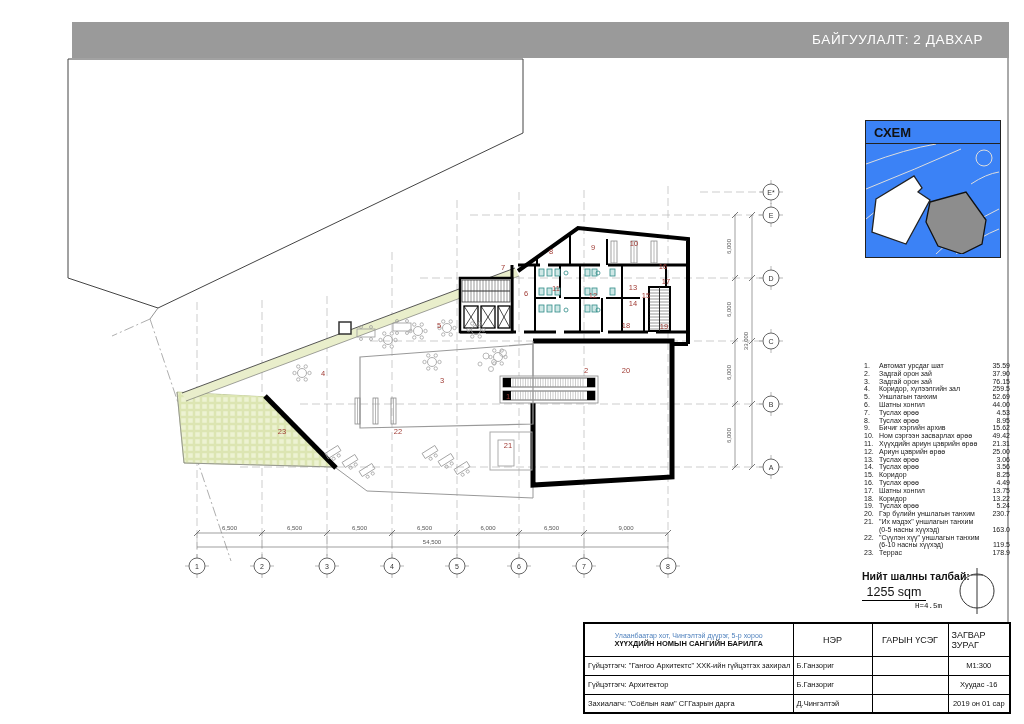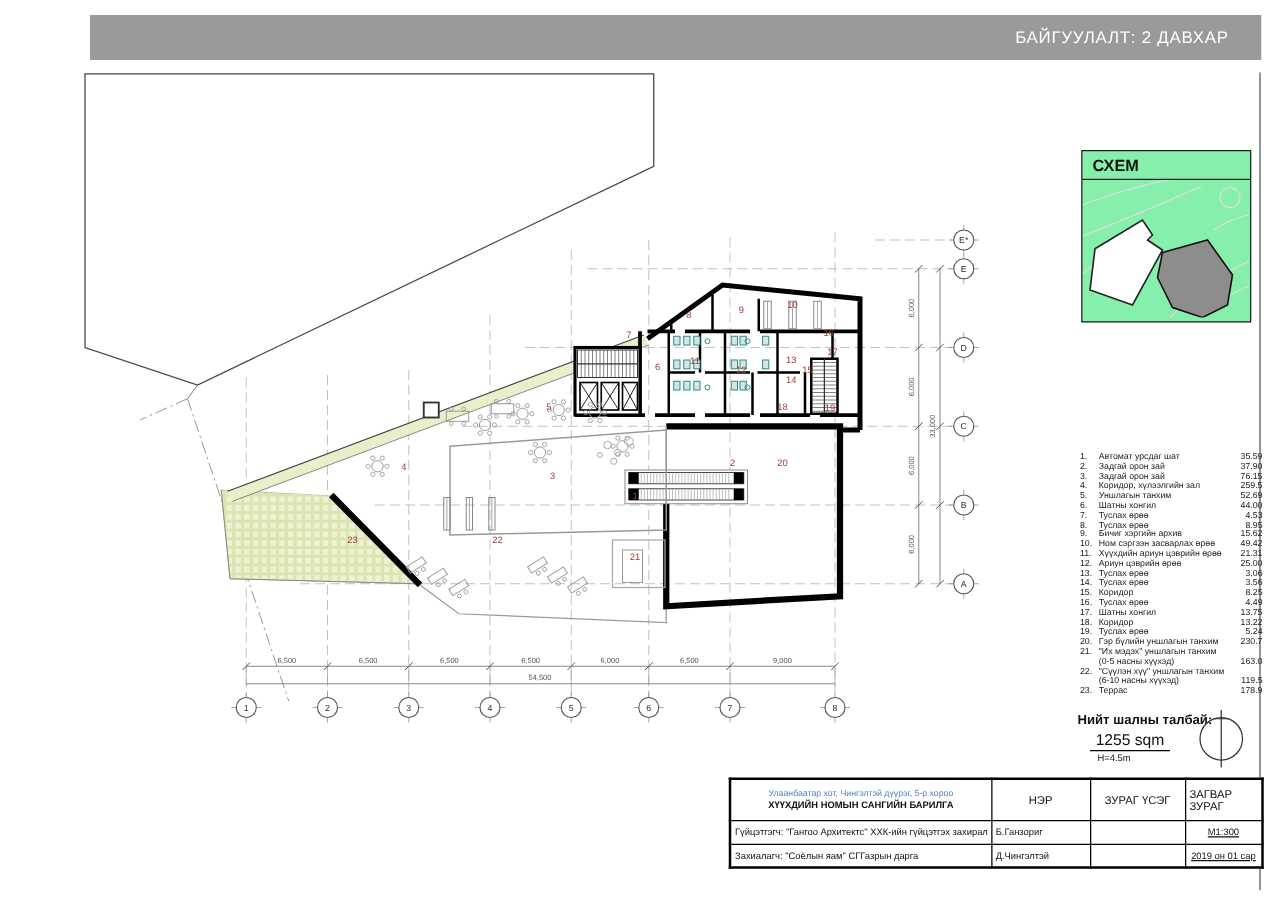--- a/index.html
+++ b/index.html
@@ -1,46 +1,46 @@
 <!DOCTYPE html>
 <html><head>
 <meta charset="utf-8">
 <style>
   html,body{margin:0;padding:0;background:#fff;}
   .sheet{position:relative;width:1024px;height:724px;background:#fff;overflow:hidden;
          font-family:"Liberation Sans",sans-serif;}
-  .header-bar{position:absolute;left:72px;top:12px;width:937px;height:36px;background:#9a9a9a;
+  .header-bar{position:absolute;left:72px;top:22px;width:937px;height:36px;background:#9a9a9a;
               color:#fff;font-size:13.5px;letter-spacing:.6px;text-align:right;
               line-height:36px;padding-right:26px;box-sizing:border-box;}
   #plansvg{position:absolute;left:0;top:0;}
   svg text{font-family:"Liberation Sans",sans-serif;}
   .schem{position:absolute;left:865px;top:120px;width:136px;height:138px;border:1.5px solid #222;
-         background:#86efac;box-sizing:border-box;}
+         background:#3b82f6;box-sizing:border-box;}
   .schem-title{height:23px;border-bottom:1.5px solid #222;font-size:13px;font-weight:600;
                color:#111;padding:4px 0 0 8px;box-sizing:border-box;}
   .legend{position:absolute;left:864px;top:362px;width:146px;color:#1a1a1a;}
   .lrow{display:flex;font-size:7px;line-height:7.8px;}
   .lno{width:15px;flex:none;}
   .lname{flex:1;}
   .larea{width:28px;flex:none;text-align:right;}
   .total{position:absolute;left:862px;top:570px;width:100px;color:#111;}
   .t-label{font-size:10.5px;font-weight:600;white-space:nowrap;}
-  .t-area{font-size:12.5px;width:64px;margin:3px 0 0 10px;text-align:center;
+  .t-area{font-size:12.5px;width:64px;margin:3px 0 0 0;text-align:center;
           border-bottom:1.2px solid #000;padding-bottom:1px;}
-  .t-h{font-size:7.5px;width:64px;margin-left:16px;text-align:left;margin-top:1px;}
+  .t-h{font-size:7.5px;width:64px;margin-left:16px;text-align:right;margin-top:1px;font-family:Liberation Mono, monospace;}
   .circle-sym{position:absolute;left:953px;top:565px;}
   .titleblock{position:absolute;left:583px;top:622px;width:426px;border-collapse:collapse;
               table-layout:fixed;background:#fff;}
   .titleblock td{border:1px solid #000;padding:0 3px;font-size:7.5px;color:#111;
                  overflow:hidden;white-space:nowrap;}
   .titleblock{border:2px solid #000;}
   .tb-head td{text-align:center;font-size:9px;}
   .tb-addr{color:#4f81bd;font-size:7px;text-align:center;}
   .tb-proj{font-size:7.5px;font-weight:600;}
-  .tb-right{text-align:center;font-size:7.5px;text-decoration:underline;}
+  .tb-right{text-align:center;font-size:7.5px;}
   .tb-name{font-size:8px;padding-left:5px;margin-top:26px;}
 </style>
 </head>
 <body>
 
 <div class="sheet">
 
   <svg id="plansvg" width="1024" height="724" viewBox="0 0 1024 724">
 
     <defs>
@@ -785,33 +785,39 @@
         <col style="width:76px">
         <col style="width:62px">
       </colgroup>
     <tbody>
         <tr class="tb-head" style="height:33px">
       <td>
         <div class="tb-addr">Улаанбаатар хот, Чингэлтэй дүүрэг, 5-р хороо</div>
         <div class="tb-proj">ХҮҮХДИЙН НОМЫН САНГИЙН БАРИЛГА</div>
       </td>
       <td>НЭР</td>
-      <td>ЗУРАГ ҮСЭГ</td>
+      <td>ГАРЫН ҮСЭГ</td>
       <td>
         <div style="text-align:left">ЗАГВАР</div>
         <div style="text-align:left">ЗУРАГ</div>
       </td>
     </tr>
     <tr style="height:19px">
       <td>Гүйцэтгэгч: "Гангоо Архитектс" ХХК-ийн гүйцэтгэх захирал</td>
       <td class="tb-name">Б.Ганзориг</td>
       <td></td>
       <td class="tb-right">М1:300</td>
     </tr>
     <tr style="height:19px">
+      <td>Гүйцэтгэгч: Архитектор</td>
+      <td class="tb-name">Б.Ганзориг</td>
+      <td></td>
+      <td class="tb-right">Хуудас -16</td>
+    </tr>
+    <tr style="height:19px">
       <td>Захиалагч: "Соёлын яам" СГГазрын дарга</td>
       <td class="tb-name">Д.Чингэлтэй</td>
       <td></td>
       <td class="tb-right">2019 он 01 сар</td>
     </tr>
   </tbody>
     </table>
 
 </div>
 

